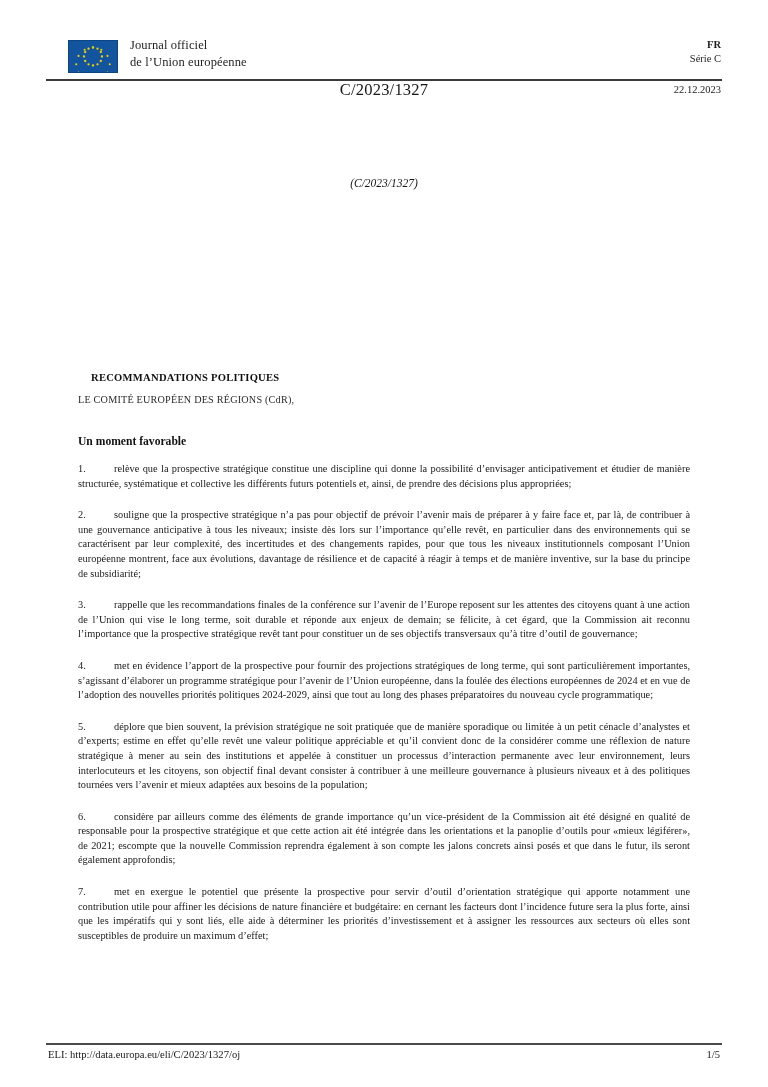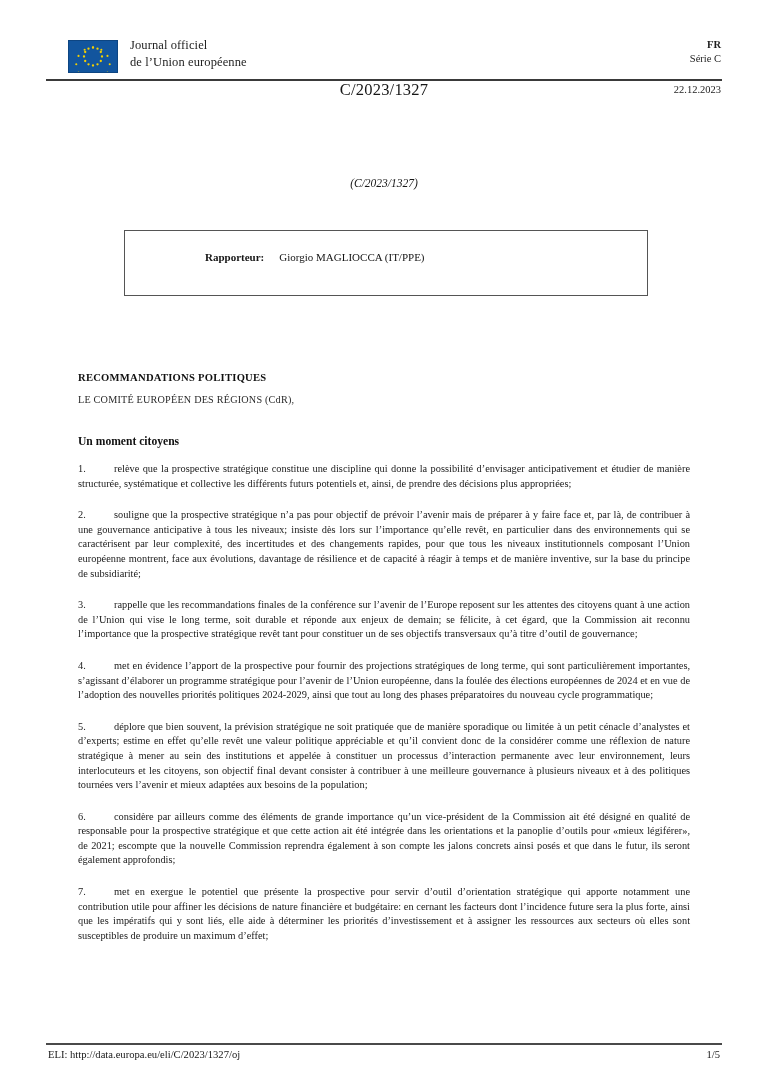--- a/index.html
+++ b/index.html
@@ -151,21 +151,21 @@
     position: absolute;
     left: 32px;
     right: 32px;
     top: 372px;
   }
   .h-section {
     font-weight: bold;
     font-size: 10.6px;
     letter-spacing: .25px;
     color: #111;
-    margin: 0 0 11px 0;
+    margin: 0 0 11px 13px;
   }
   .h-institution {
     font-size: 10.2px;
     letter-spacing: .2px;
     color: #2a2a2a;
     margin: 0 0 30px 0;
   }
   .h-sub {
     font-weight: bold;
     font-size: 11.6px;
@@ -272,30 +272,25 @@
 
     <div class="rule-top"></div>
 
     <div class="docnum-row">
       <div class="docnum">C/2023/1327</div>
       <div class="docdate">22.12.2023</div>
     </div>
 
     <div class="subref">(C/2023/1327)</div>
 
-    <div class="rapp-box">
-      <div class="rapp-inner">
-        <span class="rapp-label">Rapporteur:</span><span class="rapp-value">Giorgio MAGLIOCCA (IT/PPE)</span>
-      </div>
-    </div>
 
     <div class="body">
       <p class="h-section">RECOMMANDATIONS POLITIQUES</p>
       <p class="h-institution">LE COMITÉ EUROPÉEN DES RÉGIONS (CdR),</p>
-      <p class="h-sub">Un moment citoyens</p>
+      <p class="h-sub">Un moment favorable</p>
 
       <p class="para"><span class="num">1.</span><span>relève que la prospective stratégique constitue une discipline qui donne la possibilité d’envisager anticipativement et étudier de manière structurée, systématique et collective les différents futurs potentiels et, ainsi, de prendre des décisions plus appropriées;</span></p>
       <p class="para"><span class="num">2.</span><span>souligne que la prospective stratégique n’a pas pour objectif de prévoir l’avenir mais de préparer à y faire face et, par là, de contribuer à une gouvernance anticipative à tous les niveaux; insiste dès lors sur l’importance qu’elle revêt, en particulier dans des environnements qui se caractérisent par leur complexité, des incertitudes et des changements rapides, pour que tous les niveaux institutionnels composant l’Union européenne montrent, face aux évolutions, davantage de résilience et de capacité à réagir à temps et de manière inventive, sur la base du principe de subsidiarité;</span></p>
       <p class="para"><span class="num">3.</span><span>rappelle que les recommandations finales de la conférence sur l’avenir de l’Europe reposent sur les attentes des citoyens quant à une action de l’Union qui vise le long terme, soit durable et réponde aux enjeux de demain; se félicite, à cet égard, que la Commission ait reconnu l’importance que la prospective stratégique revêt tant pour constituer un de ses objectifs transversaux qu’à titre d’outil de gouvernance;</span></p>
       <p class="para"><span class="num">4.</span><span>met en évidence l’apport de la prospective pour fournir des projections stratégiques de long terme, qui sont particulièrement importantes, s’agissant d’élaborer un programme stratégique pour l’avenir de l’Union européenne, dans la foulée des élections européennes de 2024 et en vue de l’adoption des nouvelles priorités politiques 2024-2029, ainsi que tout au long des phases préparatoires du nouveau cycle programmatique;</span></p>
       <p class="para"><span class="num">5.</span><span>déplore que bien souvent, la prévision stratégique ne soit pratiquée que de manière sporadique ou limitée à un petit cénacle d’analystes et d’experts; estime en effet qu’elle revêt une valeur politique appréciable et qu’il convient donc de la considérer comme une réflexion de nature stratégique à mener au sein des institutions et appelée à constituer un processus d’interaction permanente avec leur environnement, leurs interlocuteurs et les citoyens, son objectif final devant consister à contribuer à une meilleure gouvernance à plusieurs niveaux et à des politiques tournées vers l’avenir et mieux adaptées aux besoins de la population;</span></p>
       <p class="para"><span class="num">6.</span><span>considère par ailleurs comme des éléments de grande importance qu’un vice-président de la Commission ait été désigné en qualité de responsable pour la prospective stratégique et que cette action ait été intégrée dans les orientations et la panoplie d’outils pour «mieux légiférer», de 2021; escompte que la nouvelle Commission reprendra également à son compte les jalons concrets ainsi posés et que dans le futur, ils seront également approfondis;</span></p>
       <p class="para"><span class="num">7.</span><span>met en exergue le potentiel que présente la prospective pour servir d’outil d’orientation stratégique qui apporte notamment une contribution utile pour affiner les décisions de nature financière et budgétaire: en cernant les facteurs dont l’incidence future sera la plus forte, ainsi que les impératifs qui y sont liés, elle aide à déterminer les priorités d’investissement et à assigner les ressources aux secteurs où elles sont susceptibles de produire un maximum d’effet;</span></p>
     </div>
 

